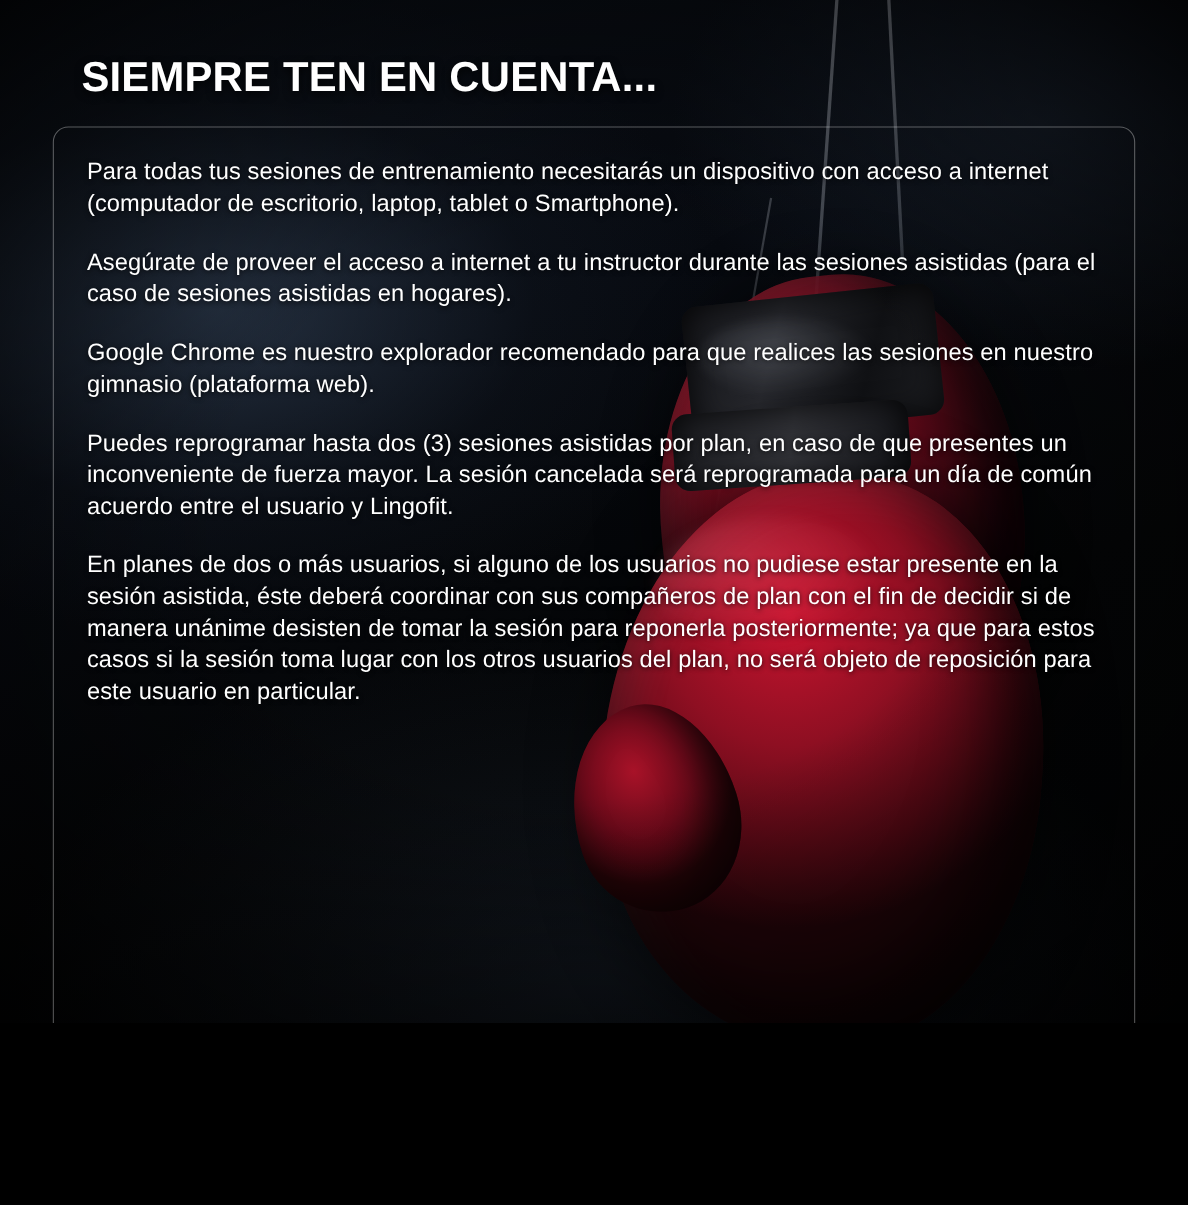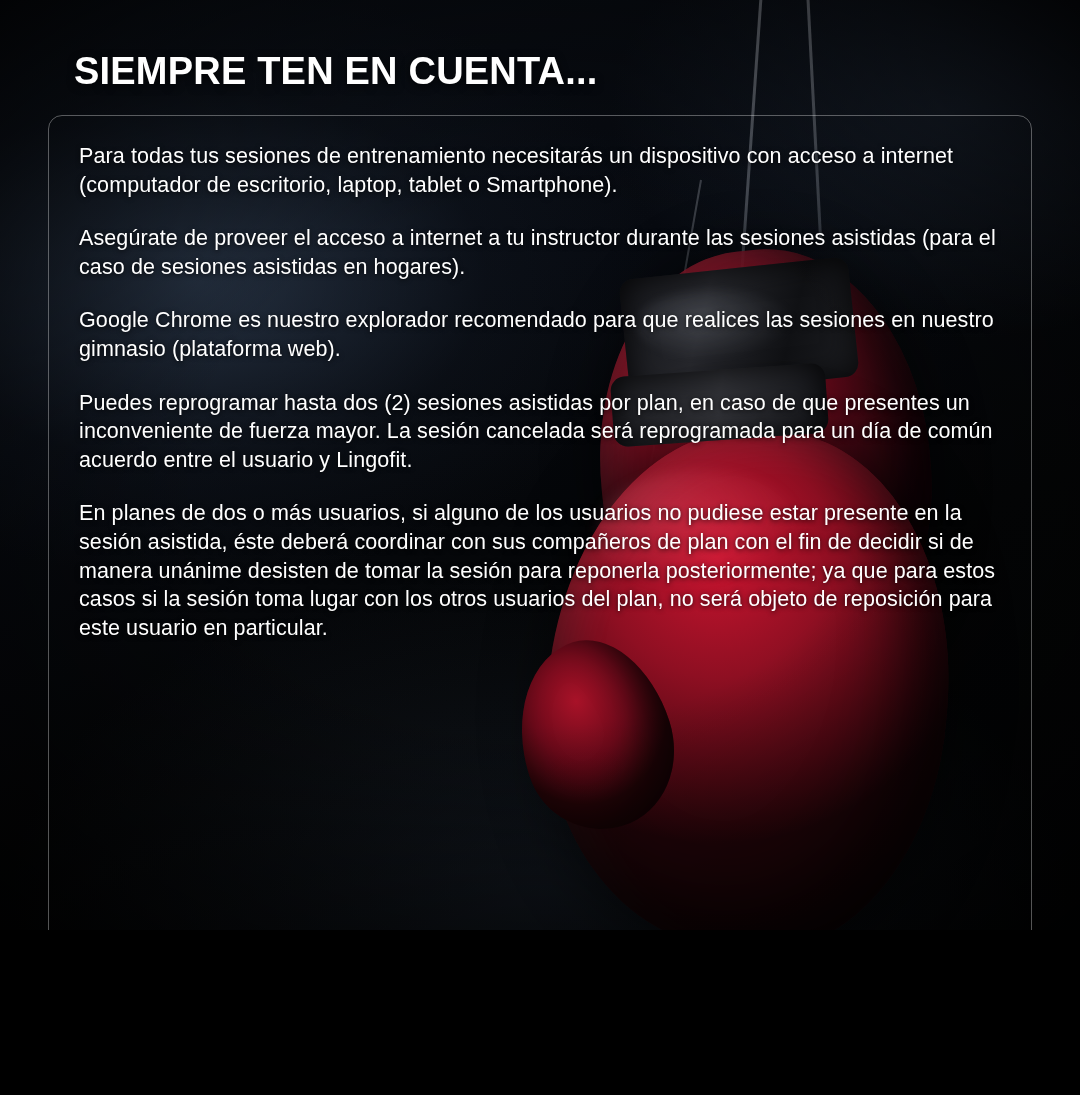--- a/index.html
+++ b/index.html
@@ -204,21 +204,21 @@
   <div class="vignette"></div>
 
   <div class="content">
 
     <h1 class="title">SIEMPRE TEN EN CUENTA...</h1>
 
     <div class="panel">
       <p>Para todas tus sesiones de entrenamiento necesitarás un dispositivo con acceso a internet (computador de escritorio, laptop, tablet o Smartphone).</p>
       <p>Asegúrate de proveer el acceso a internet a tu instructor durante las sesiones asistidas (para el caso de sesiones asistidas en hogares).</p>
       <p>Google Chrome es nuestro explorador recomendado para que realices las sesiones en nuestro gimnasio (plataforma web).</p>
-      <p>Puedes reprogramar hasta dos (2) sesiones asistidas por plan, en caso de que presentes un inconveniente de fuerza mayor. La sesión cancelada será reprogramada para un día de común acuerdo entre el usuario y Lingofit.</p>
+      <p>Puedes reprogramar hasta dos (3) sesiones asistidas por plan, en caso de que presentes un inconveniente de fuerza mayor. La sesión cancelada será reprogramada para un día de común acuerdo entre el usuario y Lingofit.</p>
       <p>En planes de dos o más usuarios, si alguno de los usuarios no pudiese estar presente en la sesión asistida, éste deberá coordinar con sus compañeros de plan con el fin de decidir si de manera unánime desisten de tomar la sesión para reponerla posteriormente; ya que para estos casos si la sesión toma lugar con los otros usuarios del plan, no será objeto de reposición para este usuario en particular.</p>
     </div>
 
     <div class="logo-wrap">
       <div class="logo">
         <span>coordinar</span><span class="reg">®</span>
       </div>
       <div class="logo-sub">GIMNASIO DE LENGUAS</div>
     </div>
 

